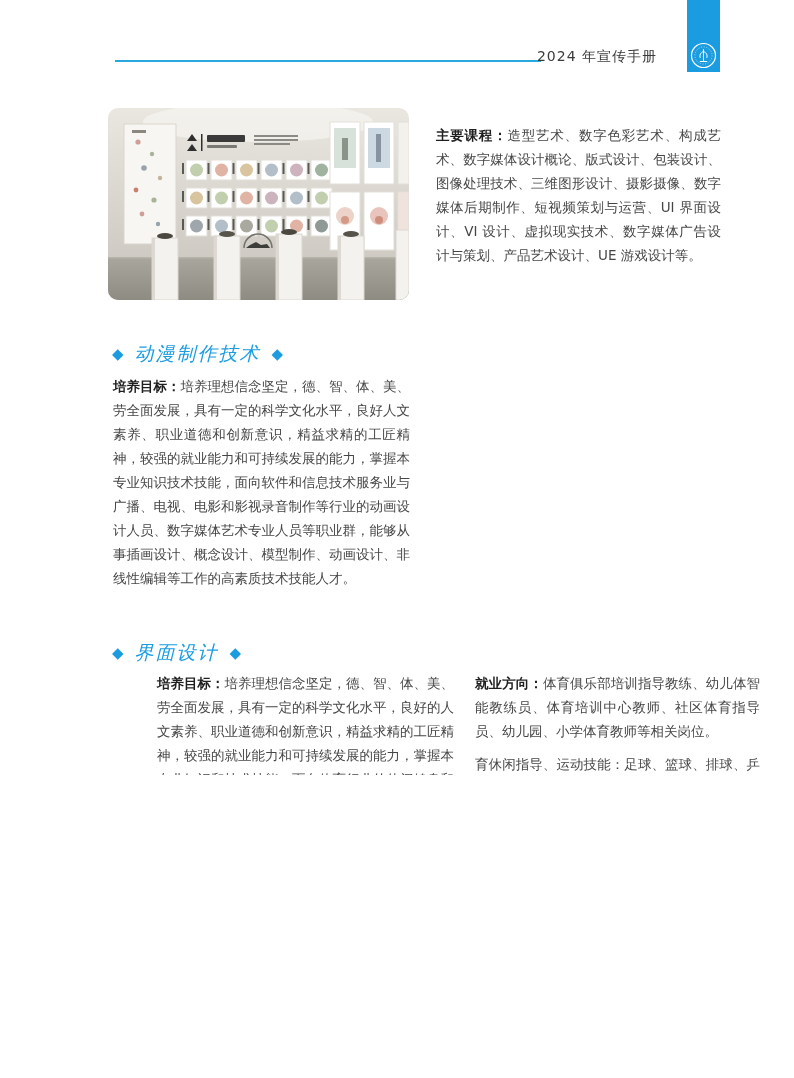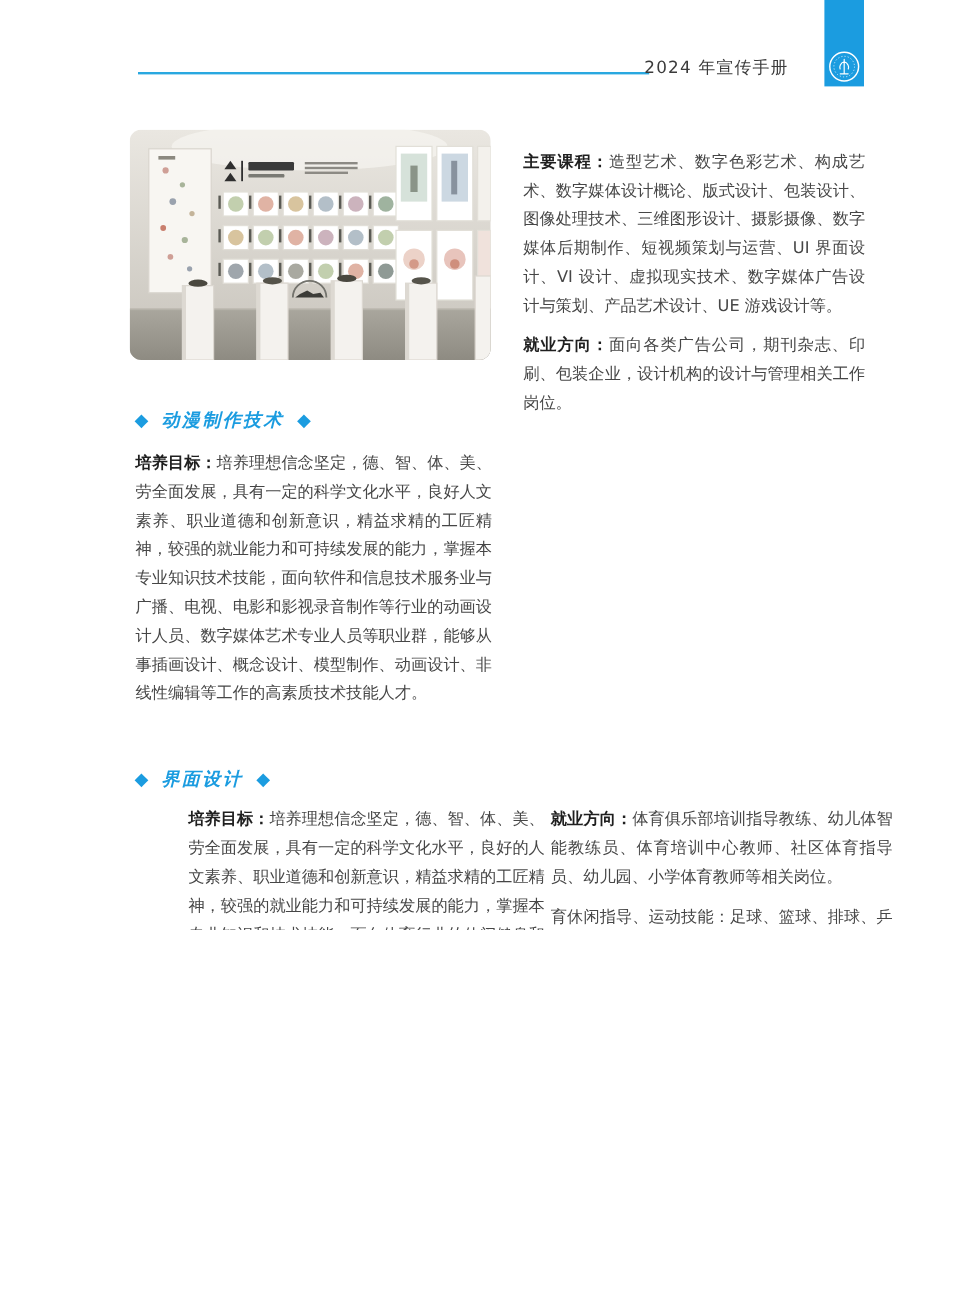--- a/index.html
+++ b/index.html
@@ -15,25 +15,25 @@
   
   .photo{position:absolute;border-radius:10px;overflow:hidden;}
   .photo svg{display:block;}
   .intro-photo{left:108px;top:108px;width:301px;height:192px;}
   .soccer-photo{position:relative;border-radius:10px;overflow:hidden;width:285px;height:165px;margin-top:12px;}
   
   .intro-text{position:absolute;left:436px;top:100px;width:285px;margin-top:23px;}
   .par{font-size:13.5px;line-height:24px;color:#464646;text-align:justify;margin:0 0 9px 0;}
   .par b{color:#1f1f1f;}
   .sec-title{position:absolute;display:flex;align-items:center;gap:11px;color:#1B9CE0;}
-  .sec-title .ttl{font-size:15px;font-weight:bold;font-style:italic;letter-spacing:2px;}
+  .sec-title .ttl{font-size:19px;font-weight:normal;font-style:italic;letter-spacing:2px;}
   .sec-title .dm{font-size:15px;line-height:1;}
   .s1-title{left:112px;top:341px;}
   .s2-title{left:112px;top:640px;}
-  .cols{position:absolute;left:113px;display:flex;gap:5px;align-items:flex-start;}
+  .cols{position:absolute;left:113px;display:flex;gap:21px;align-items:flex-start;}
   .cols-s1{top:374px;}
   .cols-s2{top:671px;margin-left:44px;}
   .c-l{width:297px;}
   .c-r{width:285px;}
   
   .pagenum{position:absolute;left:656px;top:1070px;display:flex;height:21px;font-size:12.5px;}
   .pagenum .num{background:#fff;border:1px solid #3a3a3a;color:#222;display:flex;align-items:center;padding:0 6px;box-sizing:border-box;}
   .pagenum .lbl{background:#4d7c0f;color:#fff;display:flex;align-items:center;padding:0 9px;letter-spacing:1px;}
 </style>
 </head>
@@ -198,21 +198,20 @@
             <rect x="230" y="128" width="3" height="64" fill="#ddd9d2"></rect>
             <ellipse cx="243" cy="126" rx="8" ry="3" fill="#55534a"></ellipse>
           </g>
         <rect x="288" y="122" width="13" height="70" fill="#f4f2ee" stroke="#dcd8d1"></rect>
       </g>
     </svg>
   </div>
 
   <div class="intro-text">
     <p class="par"><b>主要课程：</b><span>造型艺术、数字色彩艺术、构成艺术、数字媒体设计概论、版式设计、包装设计、图像处理技术、三维图形设计、摄影摄像、数字媒体后期制作、短视频策划与运营、UI 界面设计、VI 设计、虚拟现实技术、数字媒体广告设计与策划、产品艺术设计、UE 游戏设计等。</span></p>
-    <p class="par"><b>就业方向：</b><span>面向各类广告公司，期刊杂志、印刷、包装企业，设计机构的设计与管理相关工作岗位。</span></p>
   </div>
 
   <div class="sec-title s1-title">
     <span class="dm">◆</span>
     <span class="ttl">动漫制作技术</span>
     <span class="dm">◆</span>
   </div>
 
   <div class="cols cols-s1">
     <div class="c-l">

